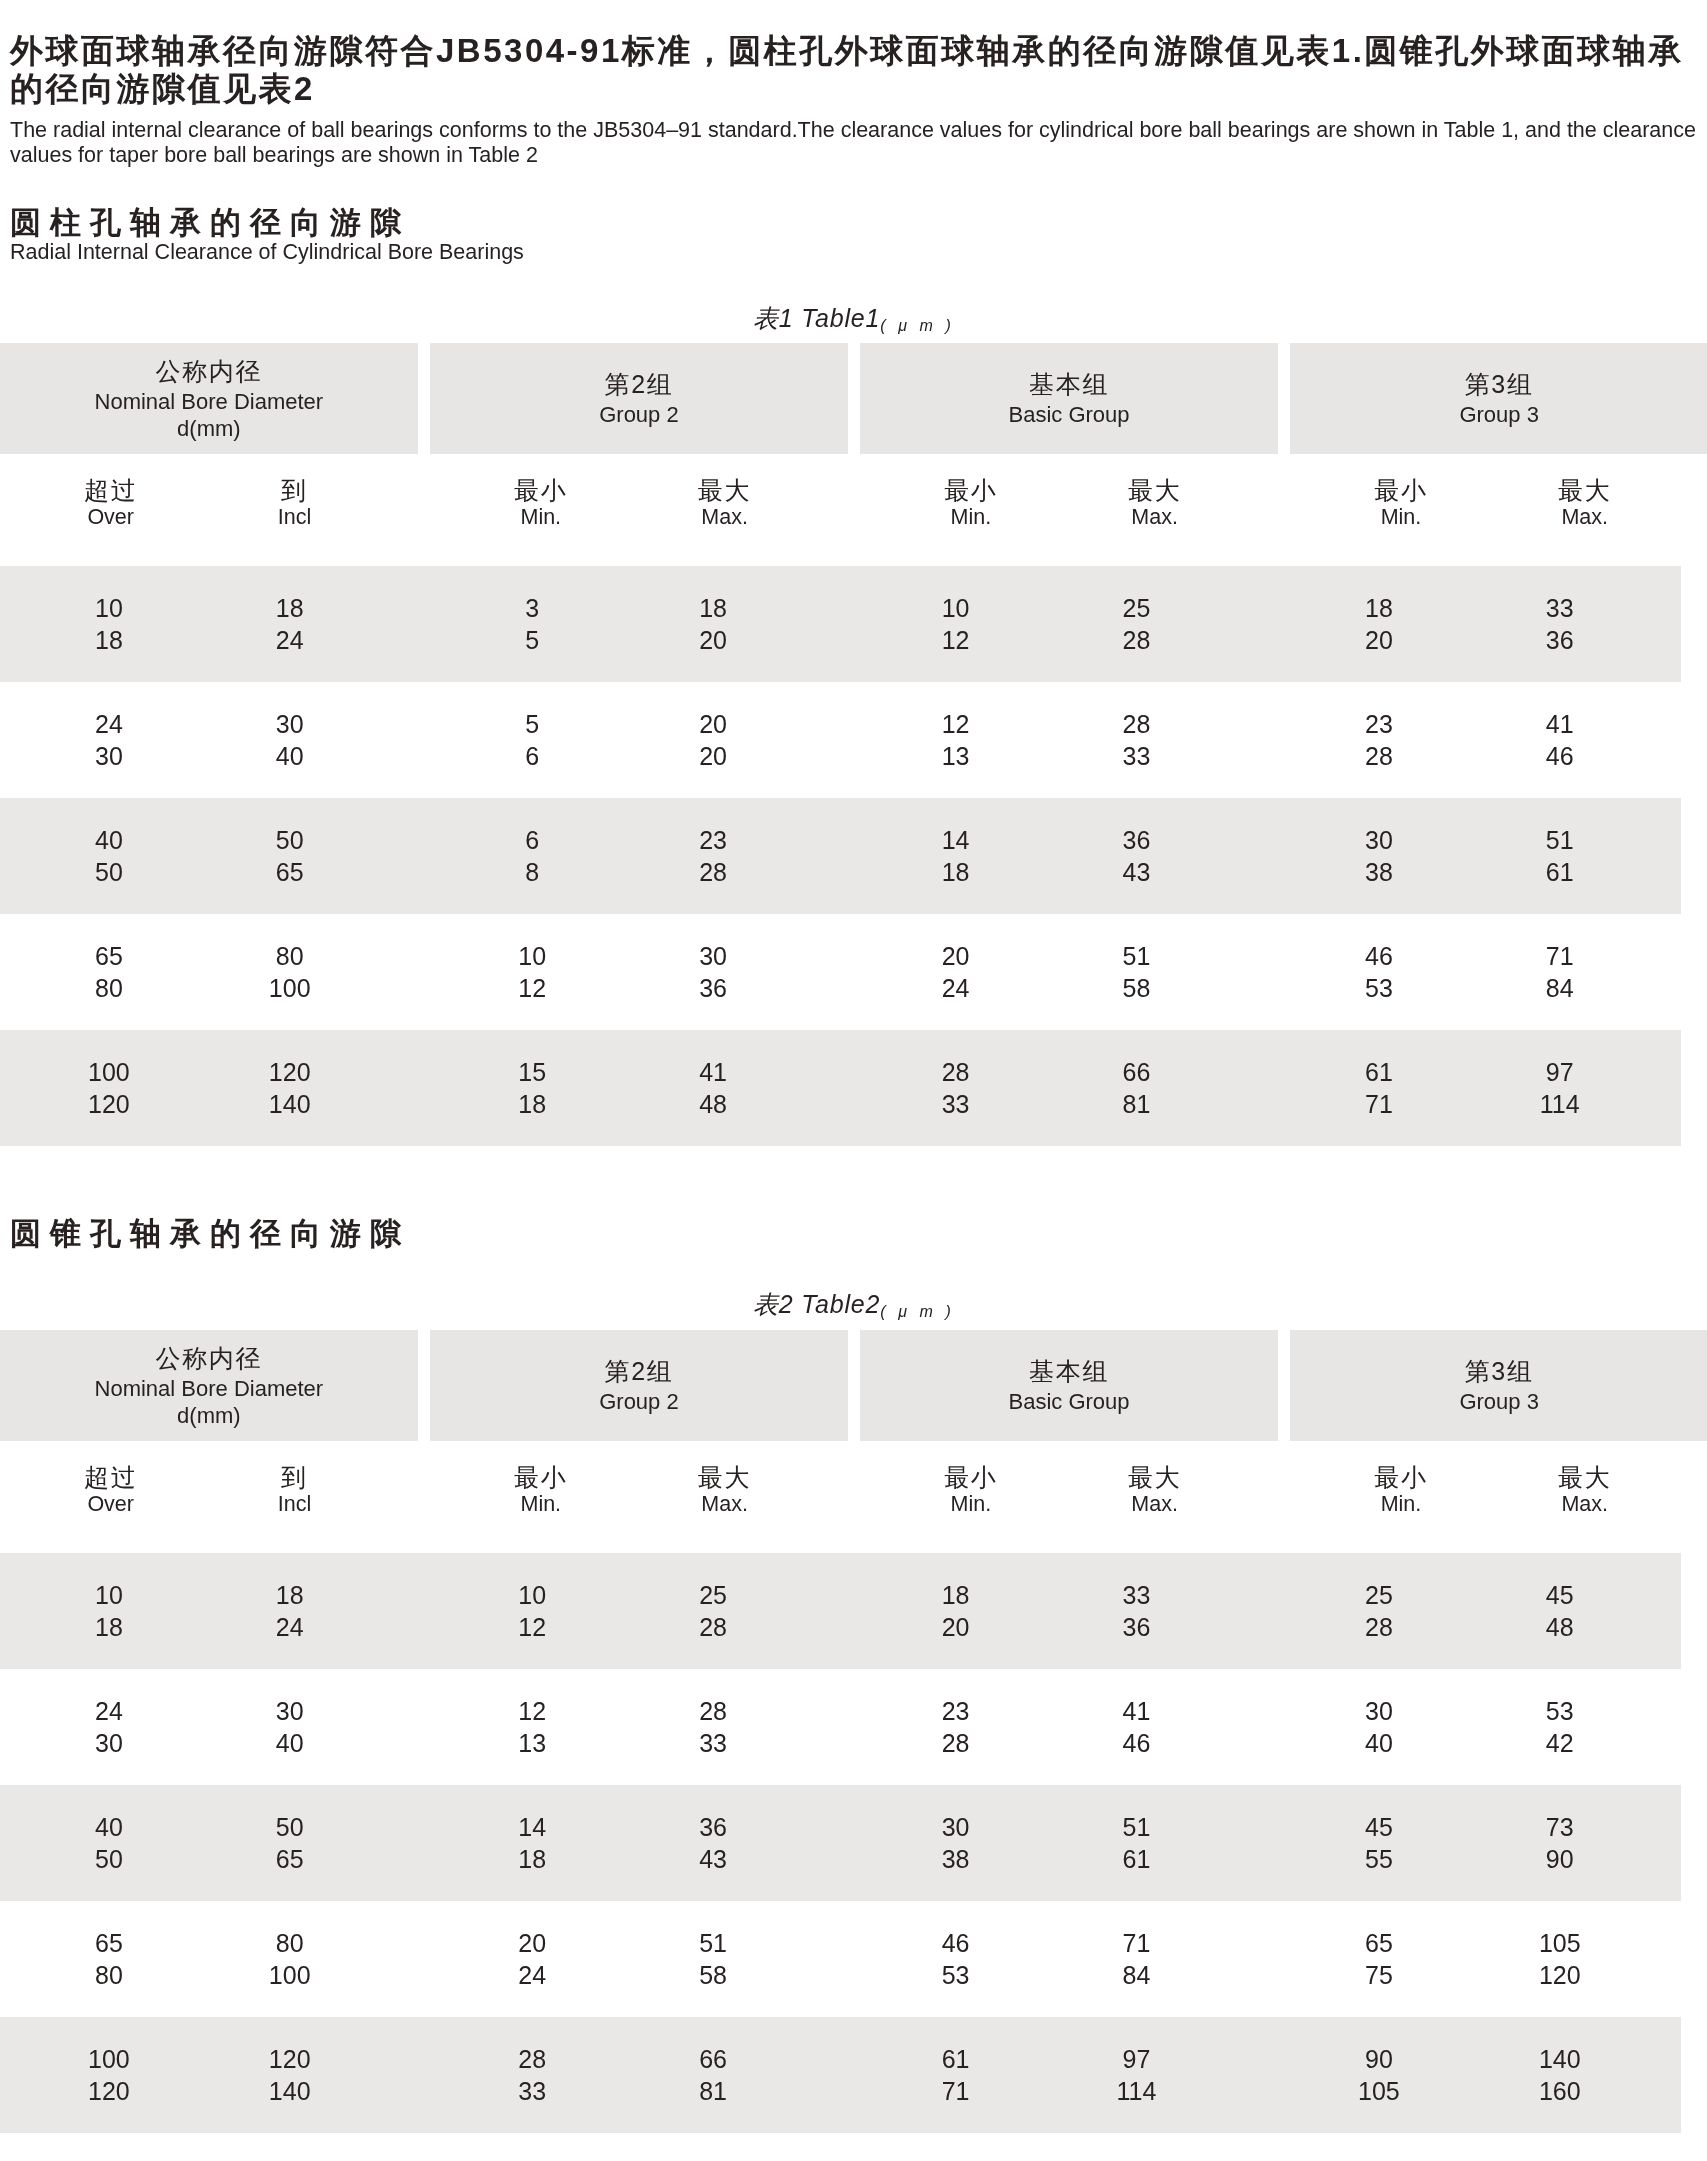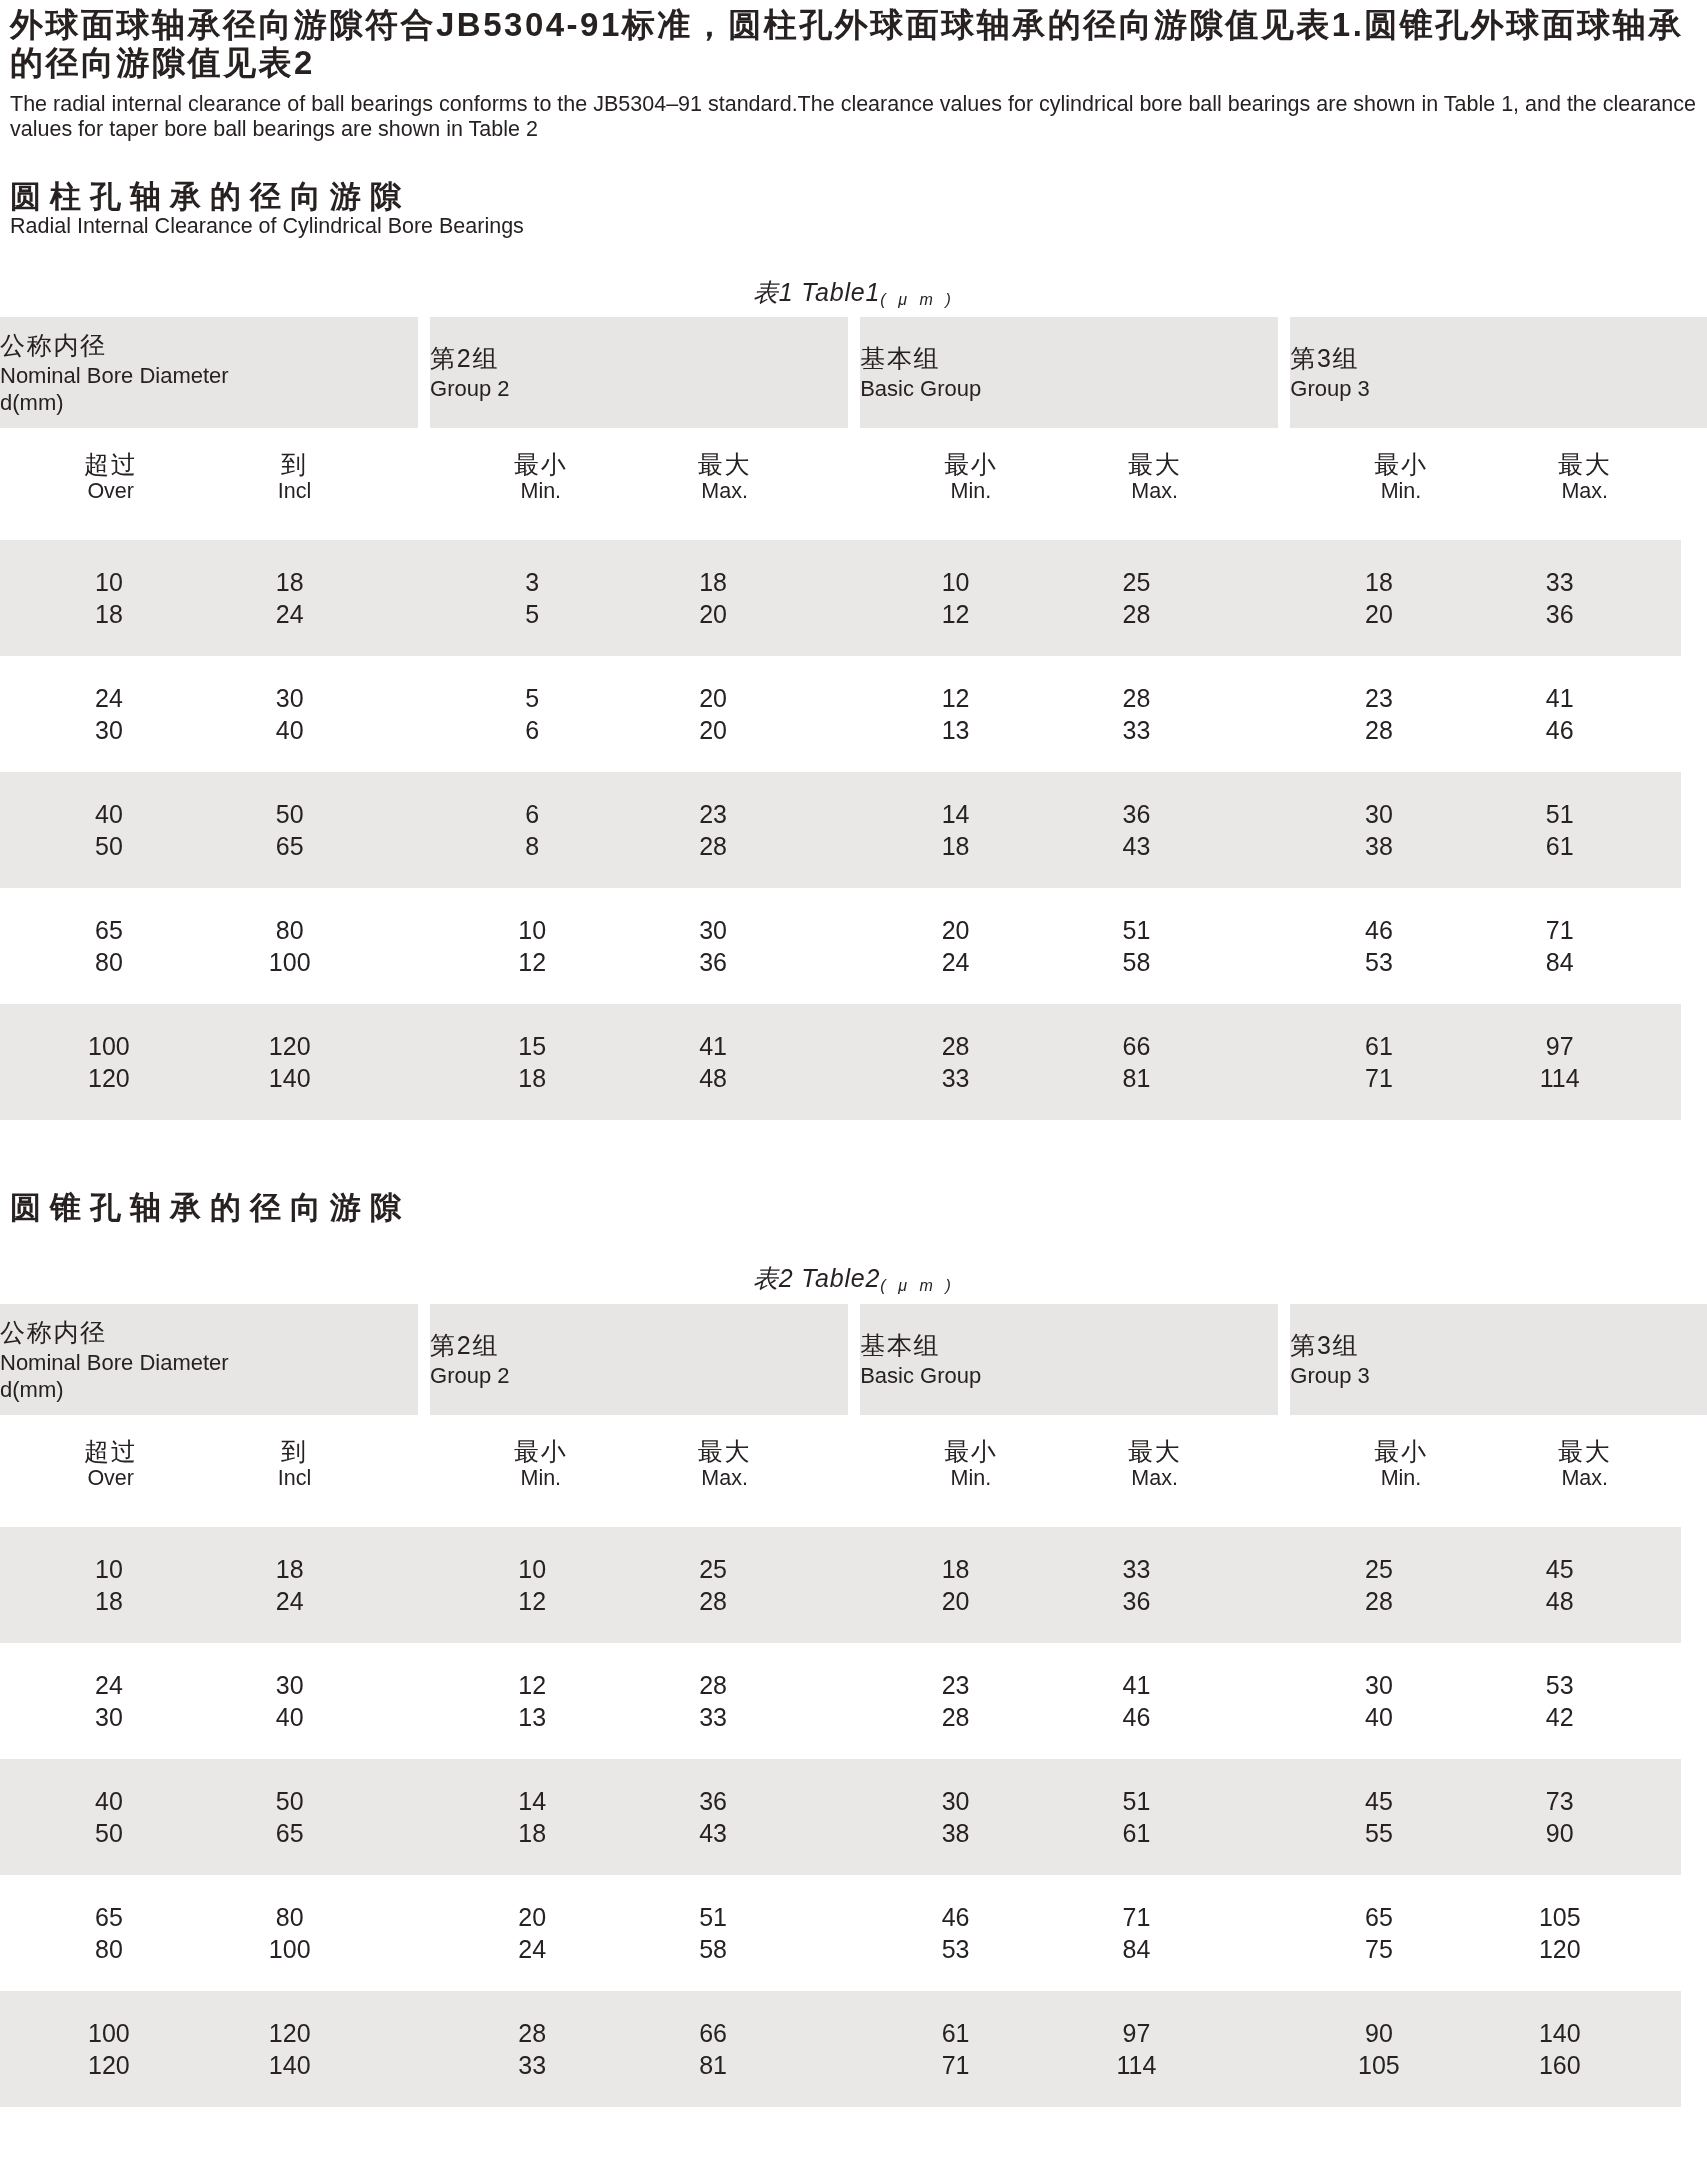--- a/index.html
+++ b/index.html
@@ -7,21 +7,21 @@
     --box-gray:#e7e6e4;
     --ink:#272221;
   }
   *{box-sizing:border-box;}
   html,body{margin:0;padding:0;}
   body{
     width:1708px;height:2161px;overflow:hidden;
     background:#ffffff;color:var(--ink);
     font-family:"Liberation Sans","DejaVu Sans",sans-serif;
   }
-  .page{padding-top:6px;width:1708px;}
+  .page{padding-top:32px;width:1708px;}
 
   .title-zh{
     margin:0 10px;font-size:33px;line-height:38px;font-weight:bold;letter-spacing:2.5px;
   }
   .title-en{
     margin:10px 10px 0;font-size:21.5px;line-height:25px;letter-spacing:0;
   }
 
   .sec-heading{
     margin:38px 10px 0;font-size:31px;line-height:33px;font-weight:bold;letter-spacing:9px;
@@ -32,21 +32,21 @@
   .label-row{
     display:flex;justify-content:center;align-items:flex-end;
     margin:41px 10px 8.3px;height:30px;font-style:italic;
   }
   .tbl-label{font-size:25px;letter-spacing:0.8px;}
   .unit{font-size:16px;letter-spacing:4.1px;}
 
   .thead-boxes{display:flex;gap:12.4px;}
   .box{
     flex:1;height:111px;background:var(--box-gray);
-    display:flex;flex-direction:column;justify-content:center;
+    display:flex;flex-direction:column;justify-content:center;align-items:center;
   }
   .box .zh{font-size:25px;line-height:33px;letter-spacing:1.7px;}
   .box .en{font-size:22px;line-height:27px;}
 
   .subhead{display:flex;gap:12.4px;margin-top:21.5px;margin-bottom:36px;}
   .q{flex:1;display:grid;grid-template-columns:53% 35% 12%;}
   .sh-cell{text-align:center;}
   .sh-cell .zh{font-size:25px;line-height:30px;display:block;letter-spacing:1.7px;}
   .sh-cell .en{font-size:21.5px;line-height:25px;display:block;}
 

